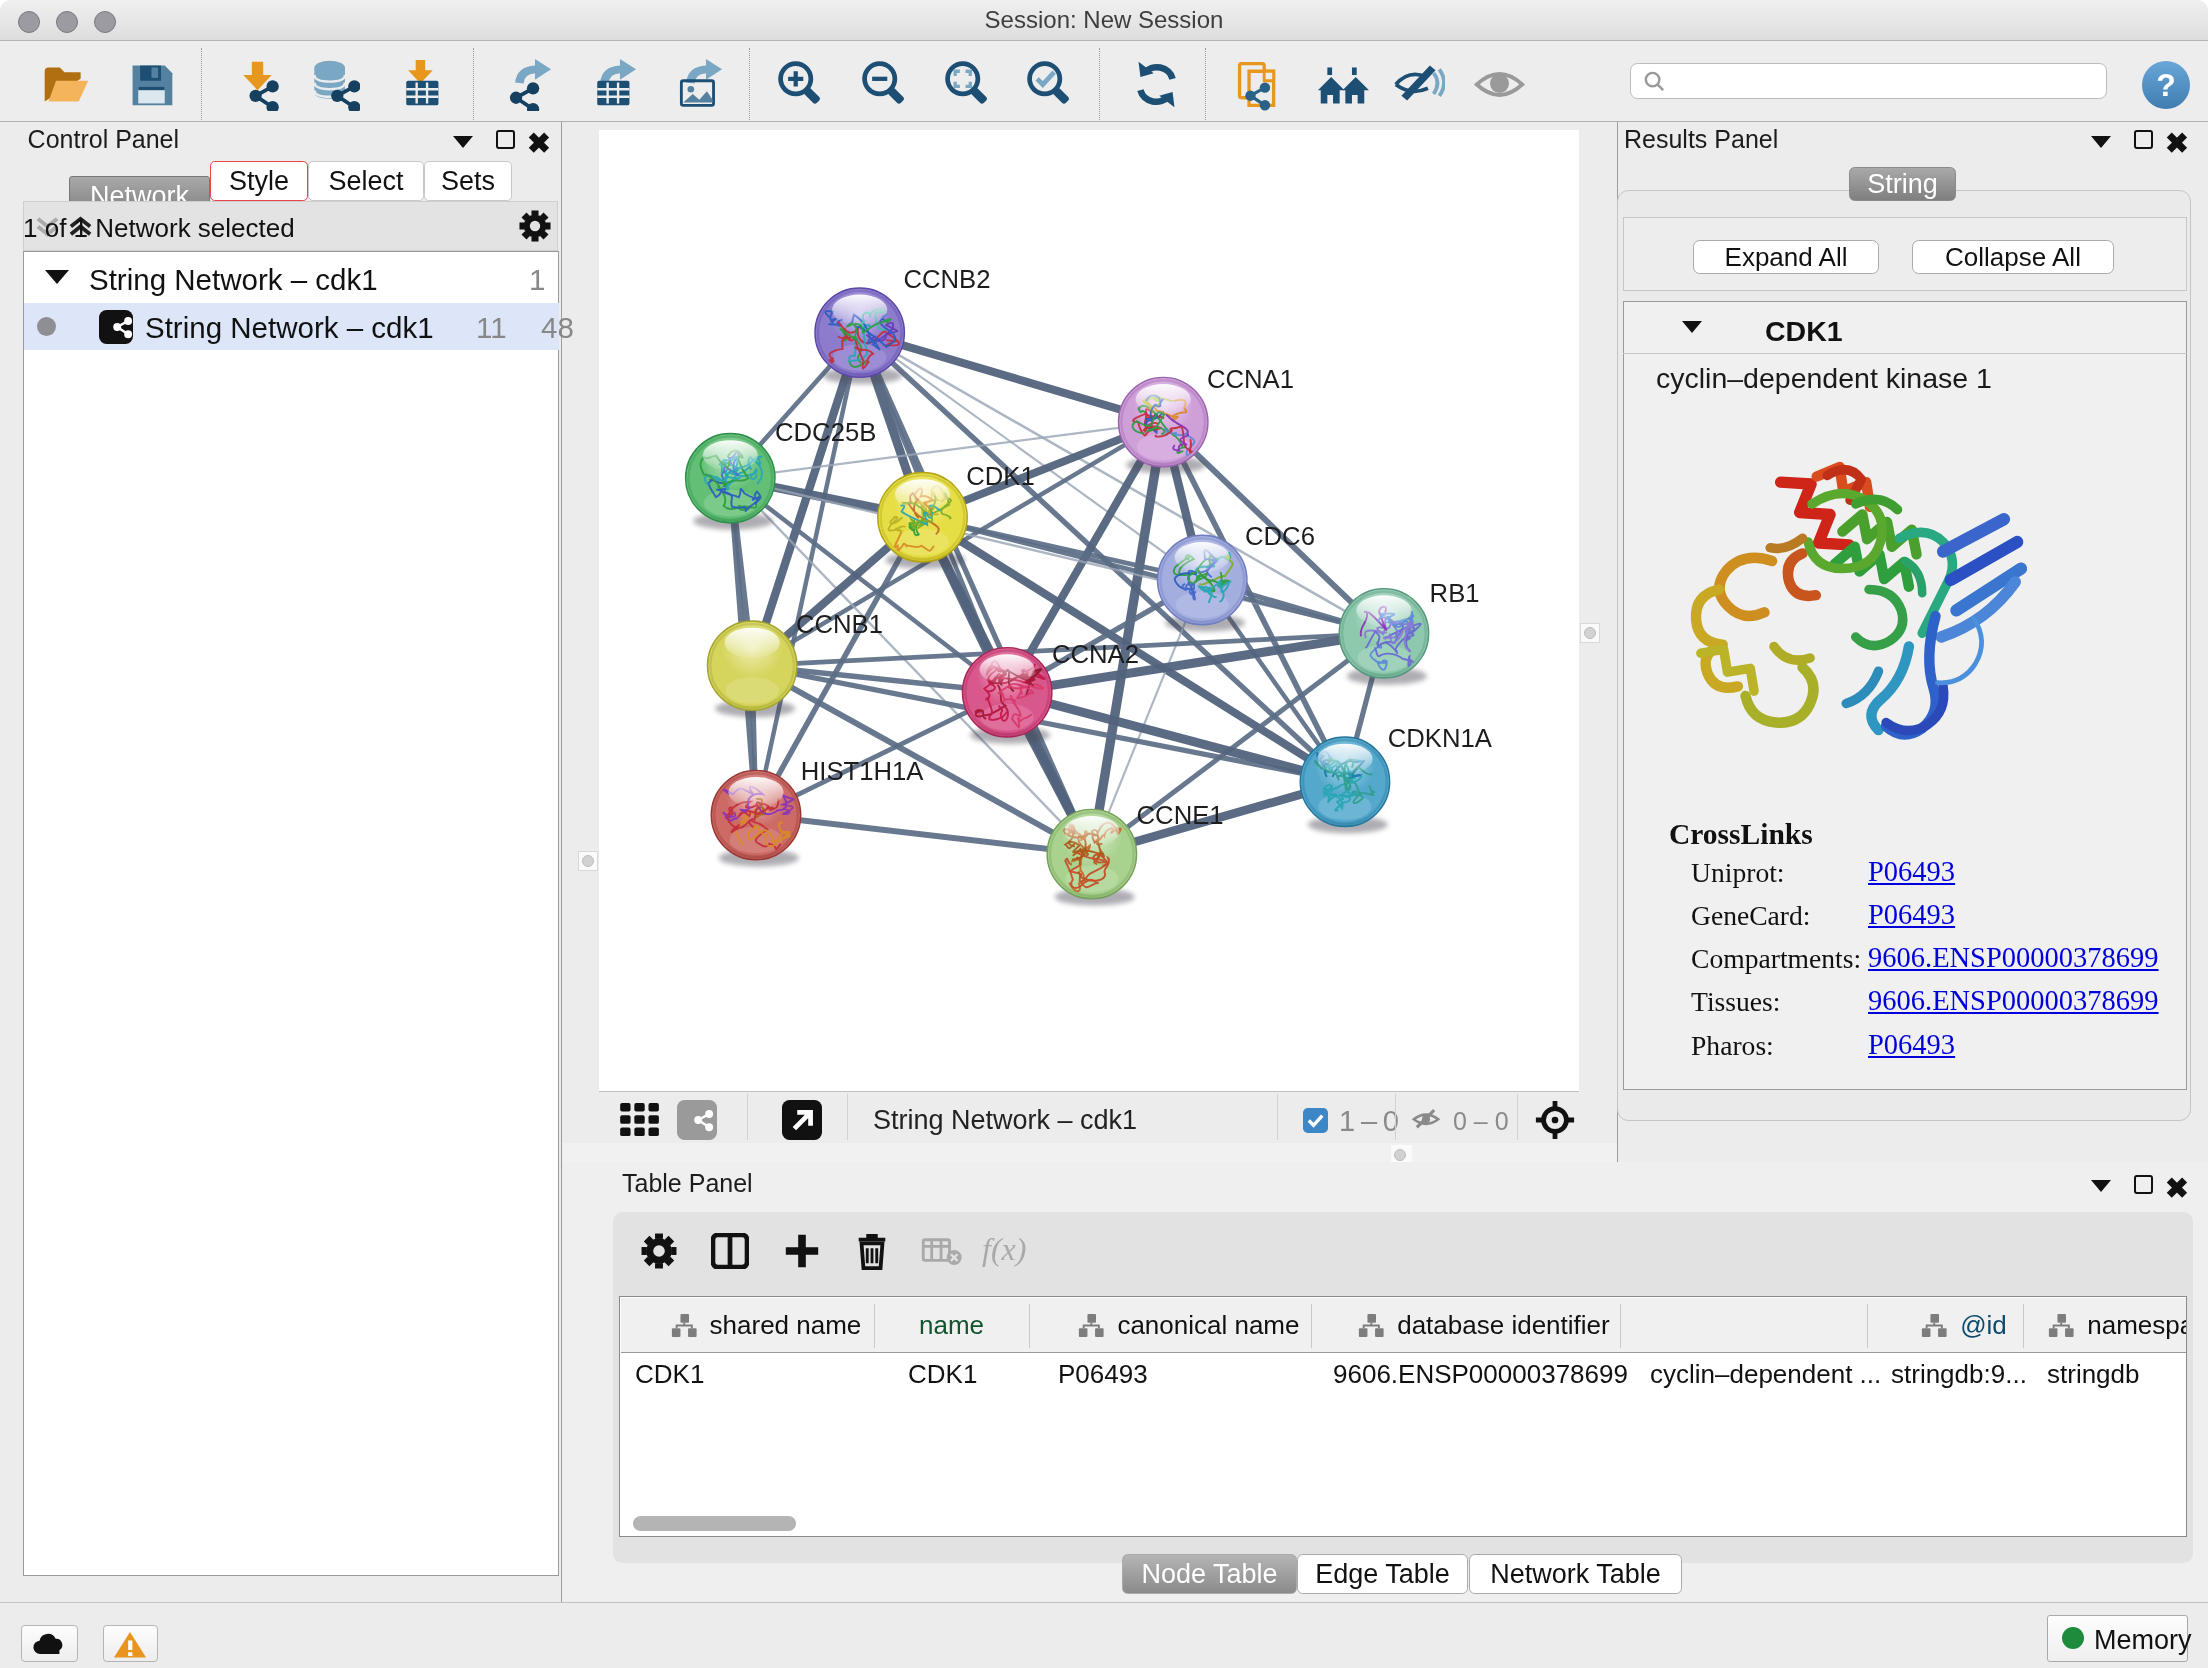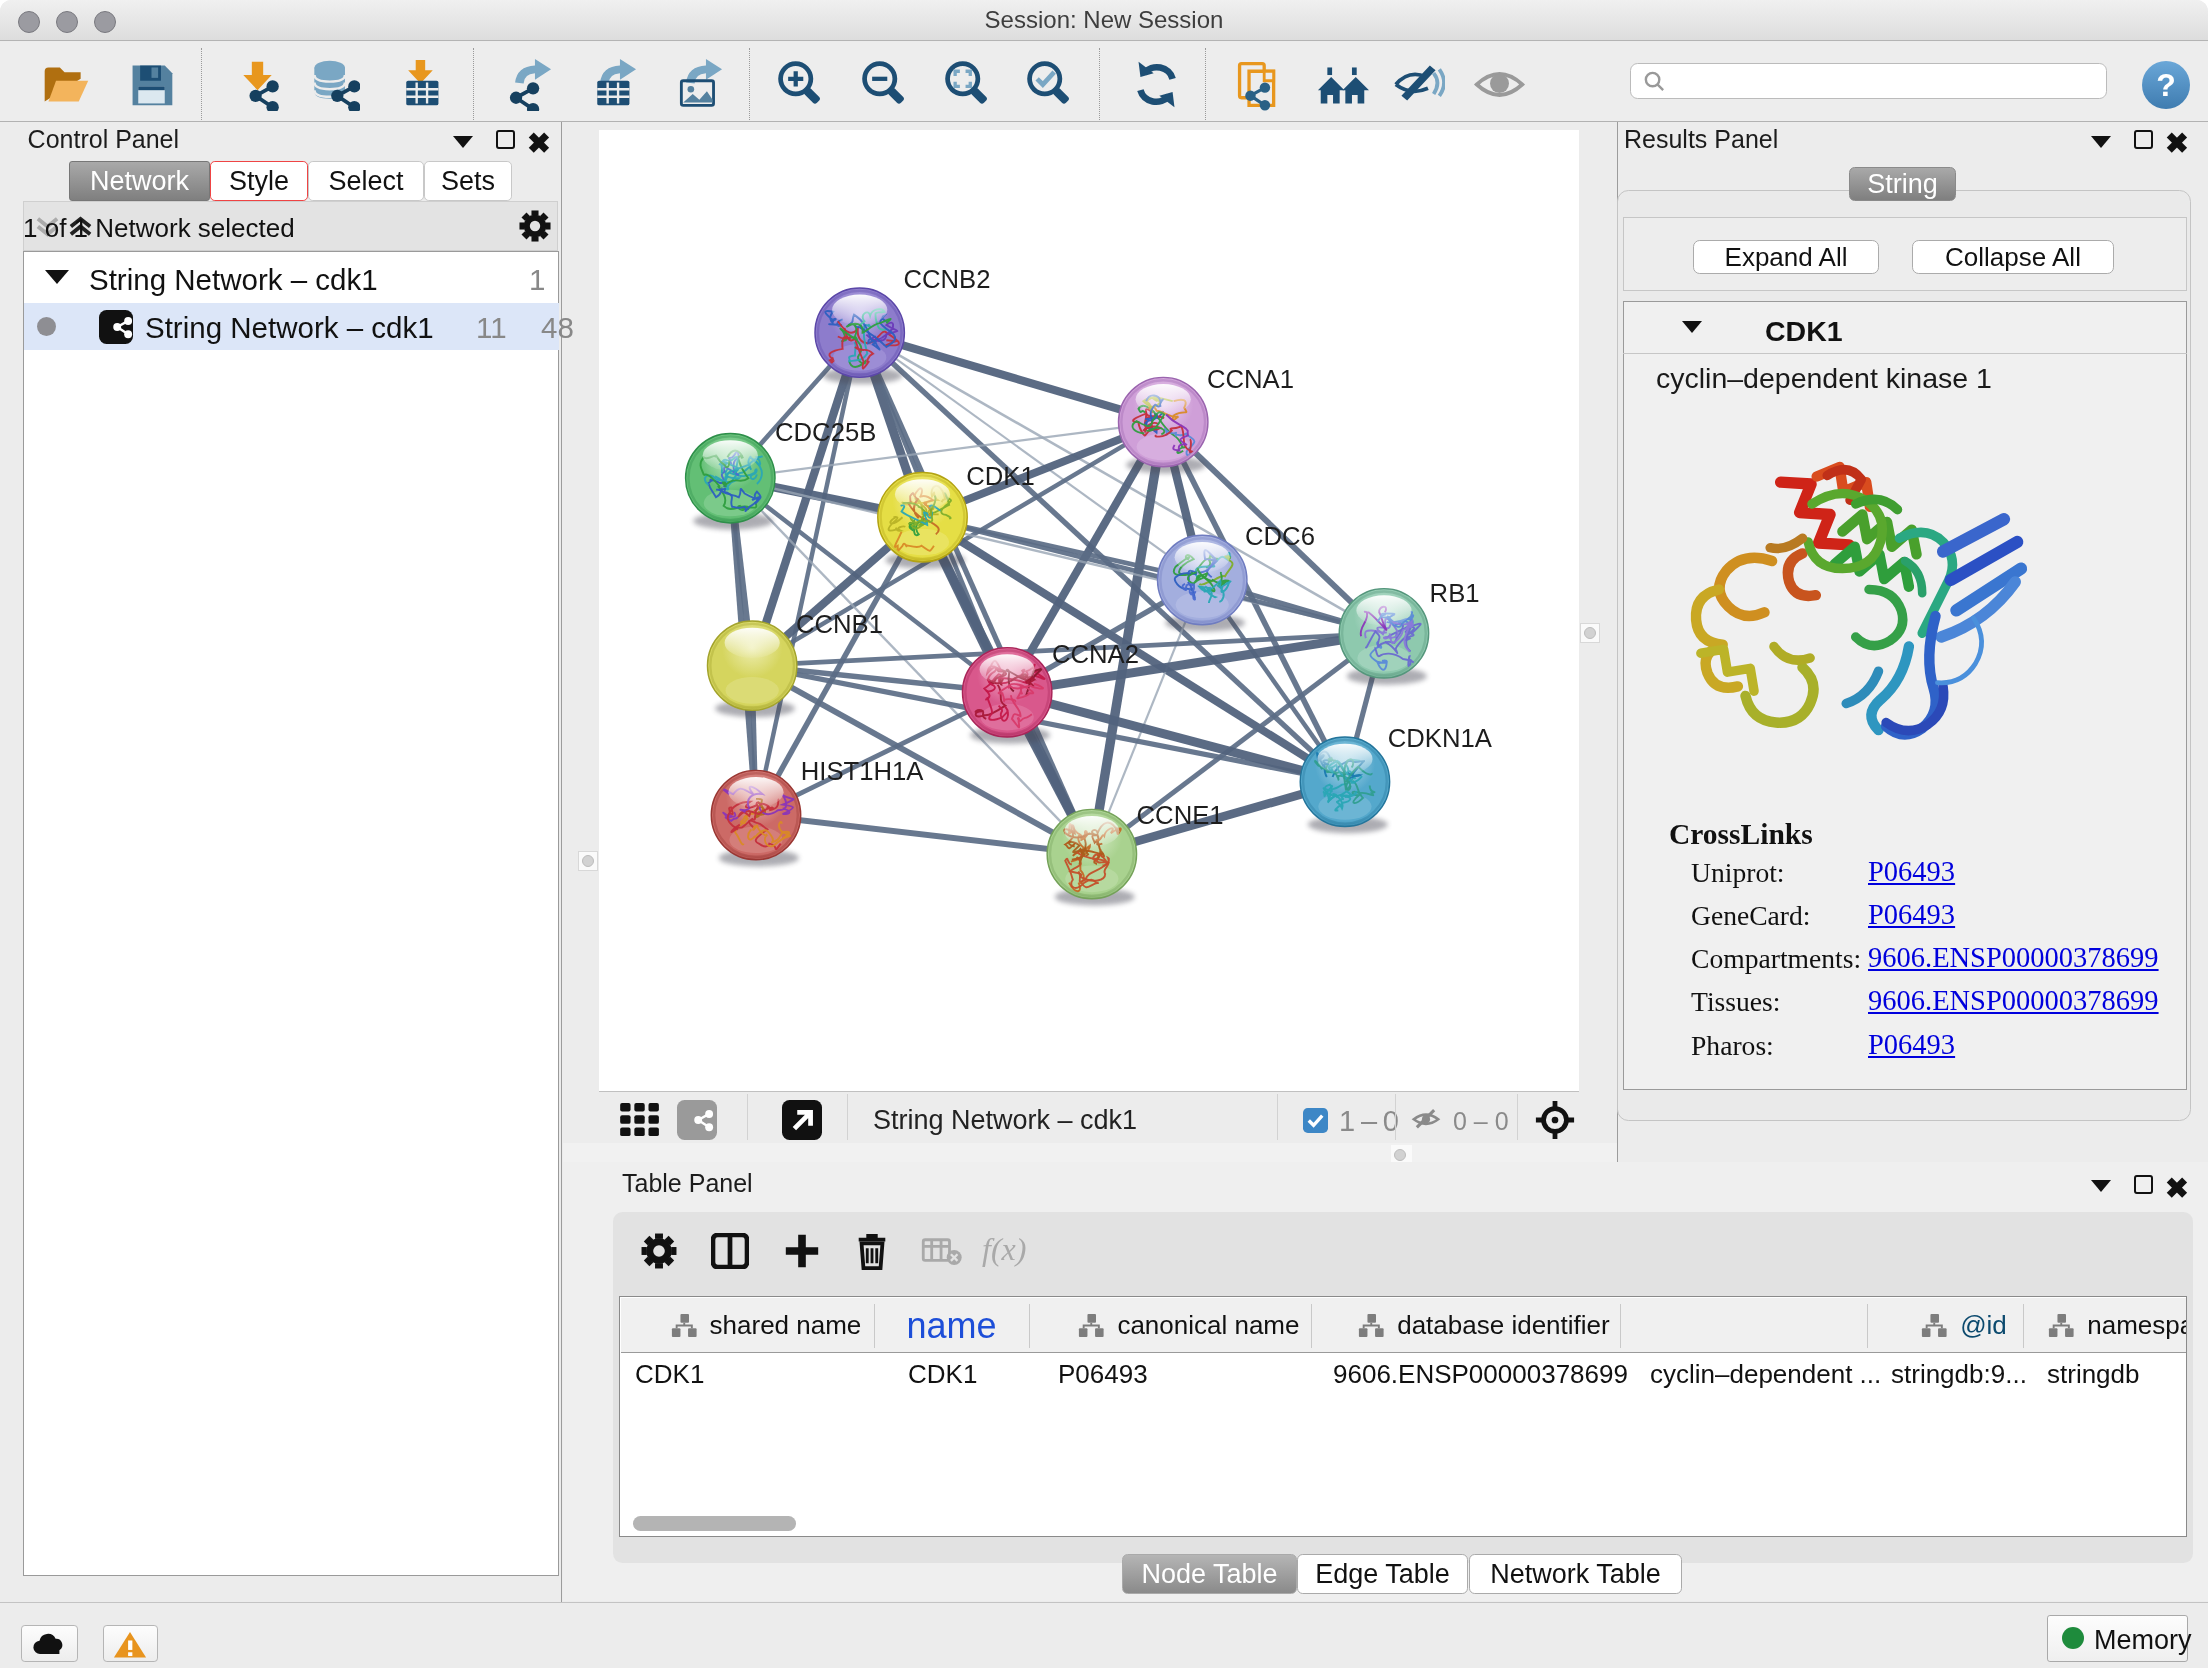--- a/index.html
+++ b/index.html
@@ -164,21 +164,21 @@
       <path d="M16 16 l6 6" stroke="#999" stroke-width="2.5"></path>
     </svg>
 <div class="abs" style="left:2142px;top:61px;width:48px;height:48px;border-radius:50%;background:linear-gradient(#6aa7d8,#3f7cb0);color:#fff;font-size:32px;font-weight:bold;text-align:center;line-height:48px">?</div>
 
 <div class="abs" style="left:9.5px;top:122px;width:552px;height:1480px;background:#ececec;border-right:1.9px solid #9c9c9c"></div>
 <div class="abs" style="left:27.6px;top:125px;font-size:25px;color:#1c1c1c">Control Panel</div>
 
 <div style="position:absolute;left:453px;top:136px;width:0;height:0;border-left:10.5px solid transparent;border-right:10.5px solid transparent;border-top:12.4px solid #111"></div>
     <div style="position:absolute;left:496px;top:130px;width:19px;height:19px;border:2.9px solid #111;border-radius:2.9px"></div>
     <div style="position:absolute;left:527px;top:127px;font-size:28.5px;font-weight:bold;color:#111">✖</div>
-<div class="abs" style="left:69px;top:161px;width:141px;height:40px;background:linear-gradient(#a9a9a9,#7f7f7f);color:#fff;border:1px solid #777;border-radius:3px;font-size:27px;text-align:center;line-height:38px">Network</div>
+<div class="abs" style="left:69px;top:176px;width:141px;height:40px;background:linear-gradient(#a9a9a9,#7f7f7f);color:#fff;border:1px solid #777;border-radius:3px;font-size:27px;text-align:center;line-height:38px">Network</div>
 <div class="abs" style="left:210px;top:161px;width:98px;height:40px;background:#fff;color:#111;border:1px solid #ef4444;border-radius:4.8px;font-size:27px;text-align:center;line-height:38px">Style</div>
 <div class="abs" style="left:308px;top:161px;width:116px;height:40px;background:#fff;color:#111;border:1px solid #c8c8c8;border-radius:4.8px;font-size:27px;text-align:center;line-height:38px">Select</div>
 <div class="abs" style="left:424px;top:161px;width:88px;height:40px;background:#fff;color:#111;border:1px solid #c8c8c8;border-radius:4.8px;font-size:27px;text-align:center;line-height:38px">Sets</div>
 
 <div class="abs" style="left:23px;top:201px;width:535px;height:50px;background:#e3e3e3;border:1px solid #cfcfcf"></div>
 <svg class="abs" style="left:34px;top:215px" width="27" height="25" viewBox="0 0 28 26">
       <g fill="none" stroke="#ababab" stroke-width="4">
         <path d="M4 4 l10 8 10 -8 M4 12 l10 8 10 -8"></path>
       </g>
     </svg>
@@ -762,21 +762,21 @@
           <g fill="#7d7d7d">
             <rect x="11" y="1" width="9" height="9" rx="1"></rect>
             <rect x="2" y="16" width="9" height="9" rx="1"></rect>
             <rect x="19" y="16" width="9" height="9" rx="1"></rect>
           </g>
           <path d="M15 10 v4 M7 16 v-3 h16 v3" stroke="#7d7d7d" stroke-width="2" fill="none"></path>
         </svg>
         <span>shared name</span>
       </div>
 <div class="abs" style="left:253px;top:5.7px;width:0;height:44px;border-left:1.9px solid #c9c9c9"></div>
-<div class="abs" style="left:169px;top:0;width:323px;height:55px;display:flex;align-items:center;justify-content:center;font-size:36px;color:#1d4ed8;gap:11.4px;white-space:nowrap">
+<div class="abs" style="left:169px;top:0;width:323px;height:55px;display:flex;align-items:center;justify-content:center;font-size:26px;color:#14532d;gap:11.4px;white-space:nowrap">
         <span>name</span>
       </div>
 <div class="abs" style="left:408px;top:5.7px;width:0;height:44px;border-left:1.9px solid #c9c9c9"></div>
 <div class="abs" style="left:406px;top:0;width:323px;height:55px;display:flex;align-items:center;justify-content:center;font-size:26px;color:#111;gap:11.4px;white-space:nowrap">
         <svg width="28.5" height="25" viewBox="0 0 30 26">
           <g fill="#7d7d7d">
             <rect x="11" y="1" width="9" height="9" rx="1"></rect>
             <rect x="2" y="16" width="9" height="9" rx="1"></rect>
             <rect x="19" y="16" width="9" height="9" rx="1"></rect>
           </g>

